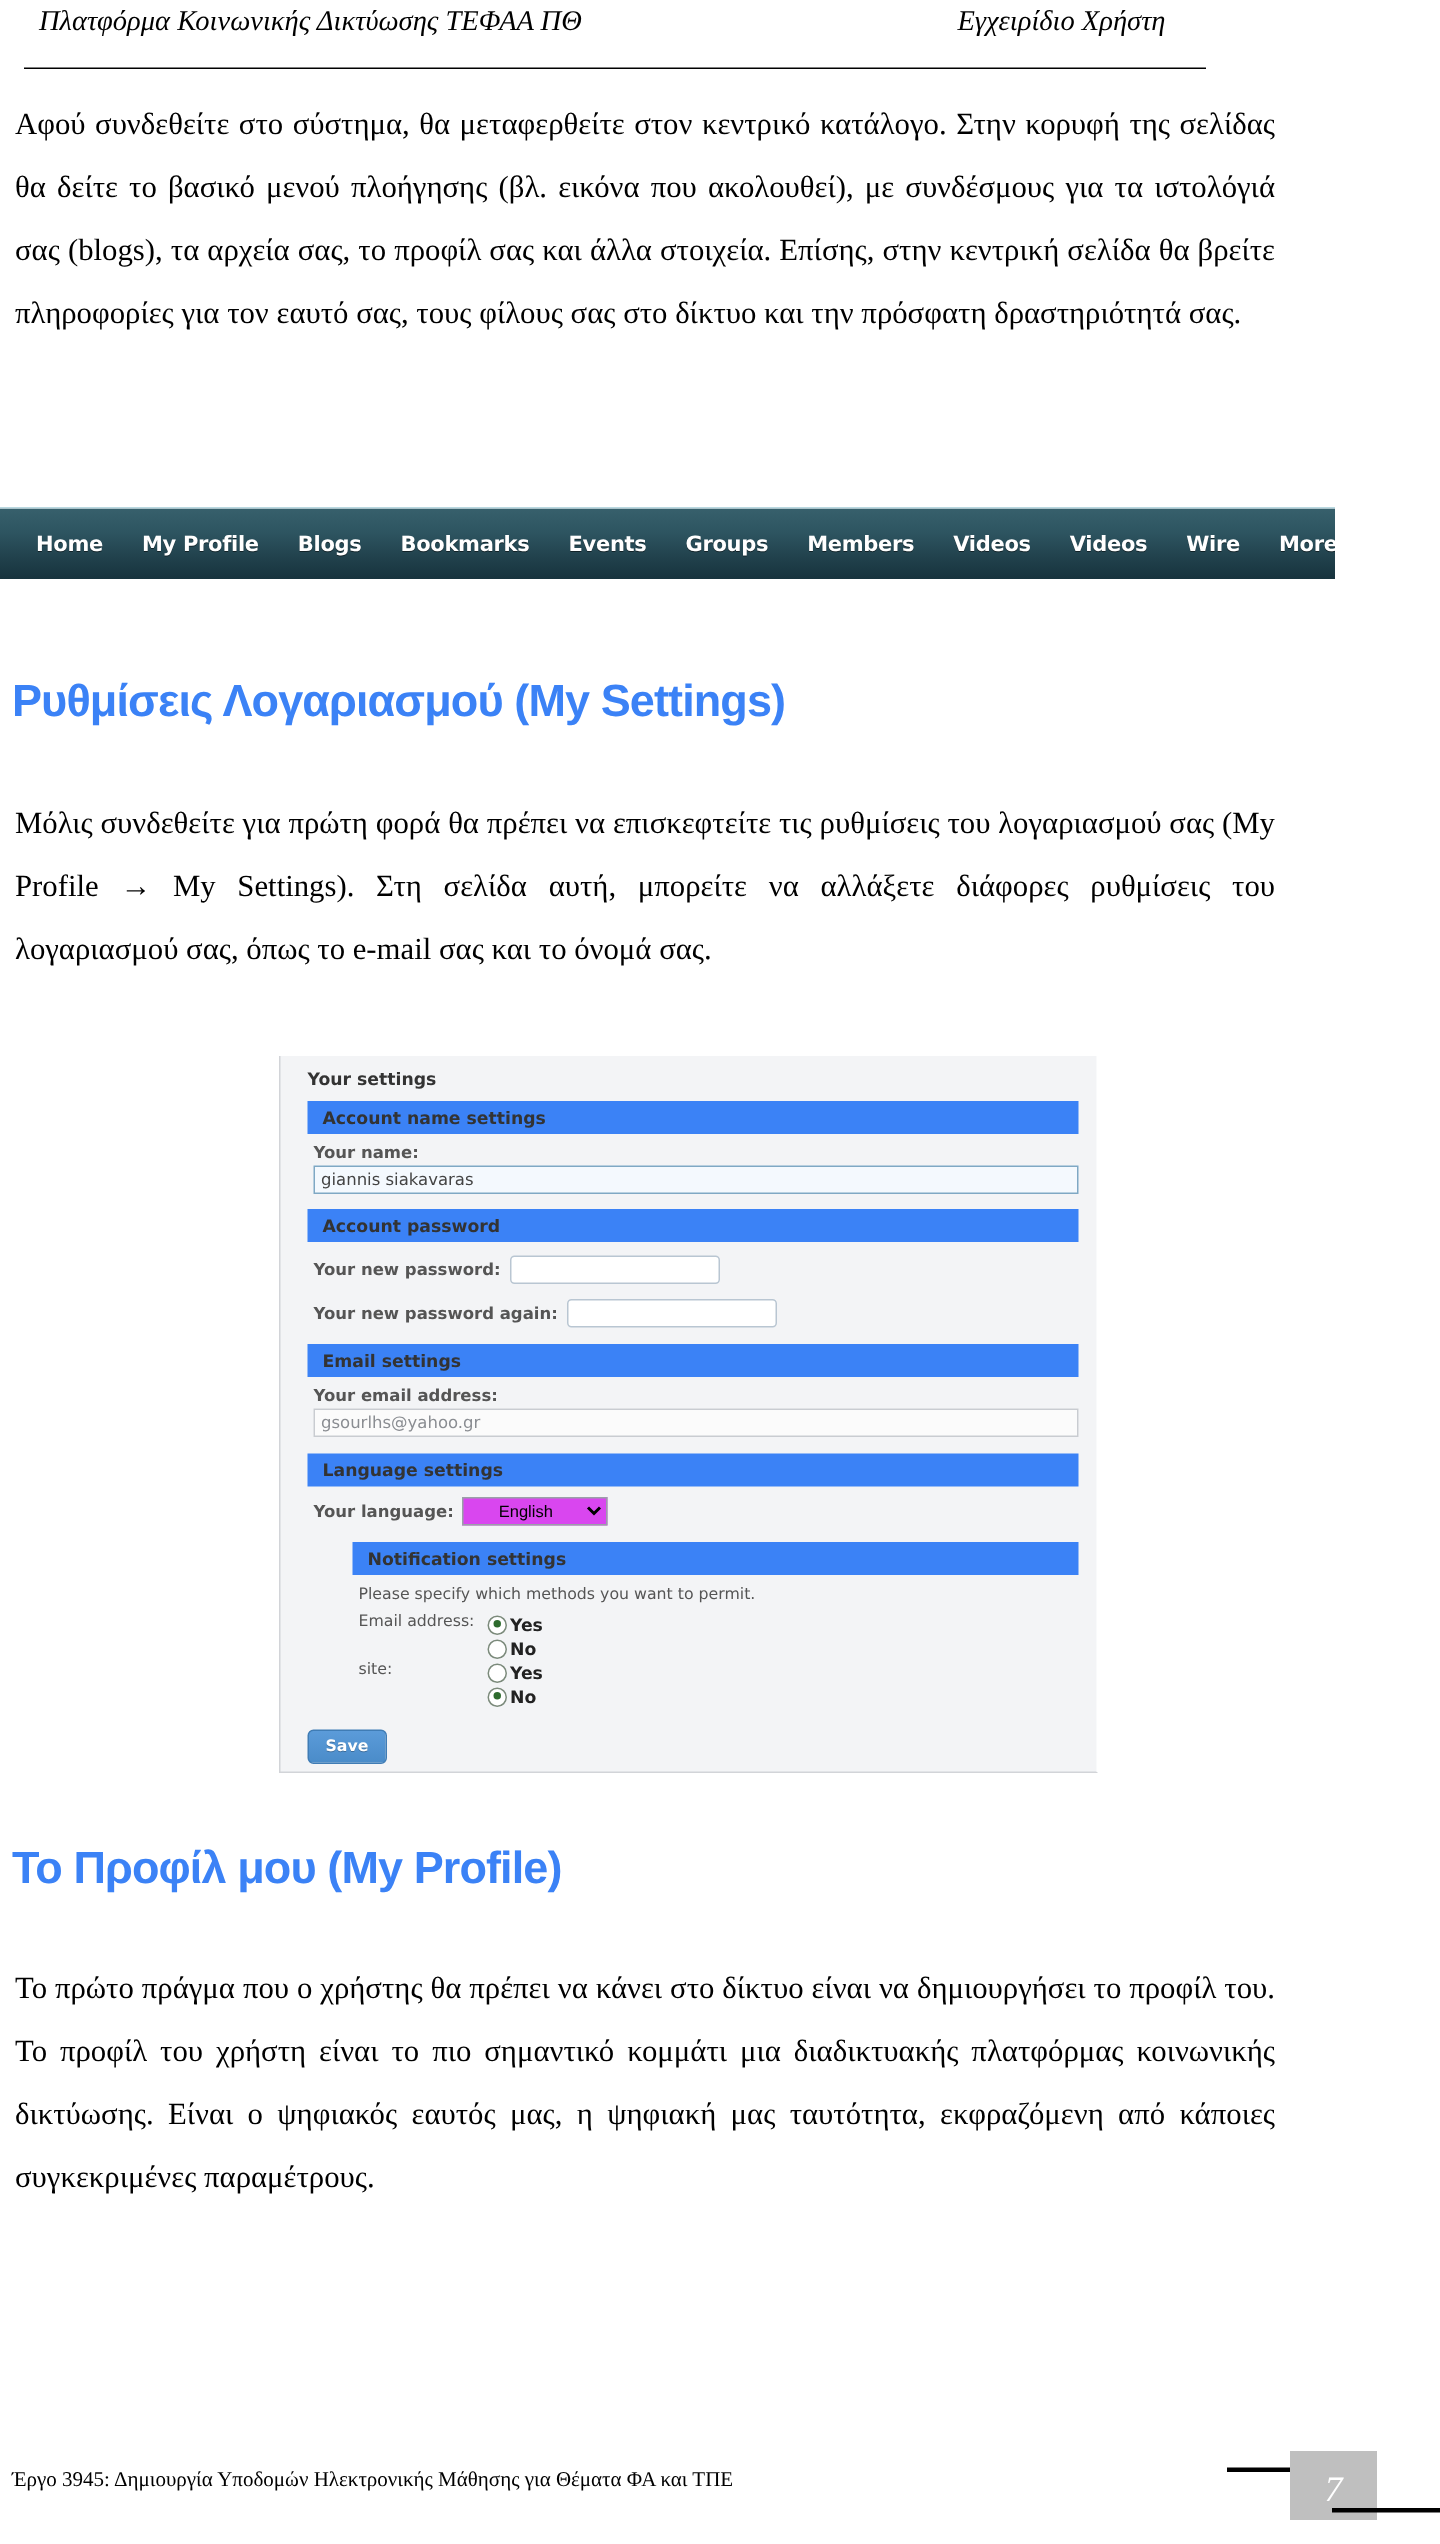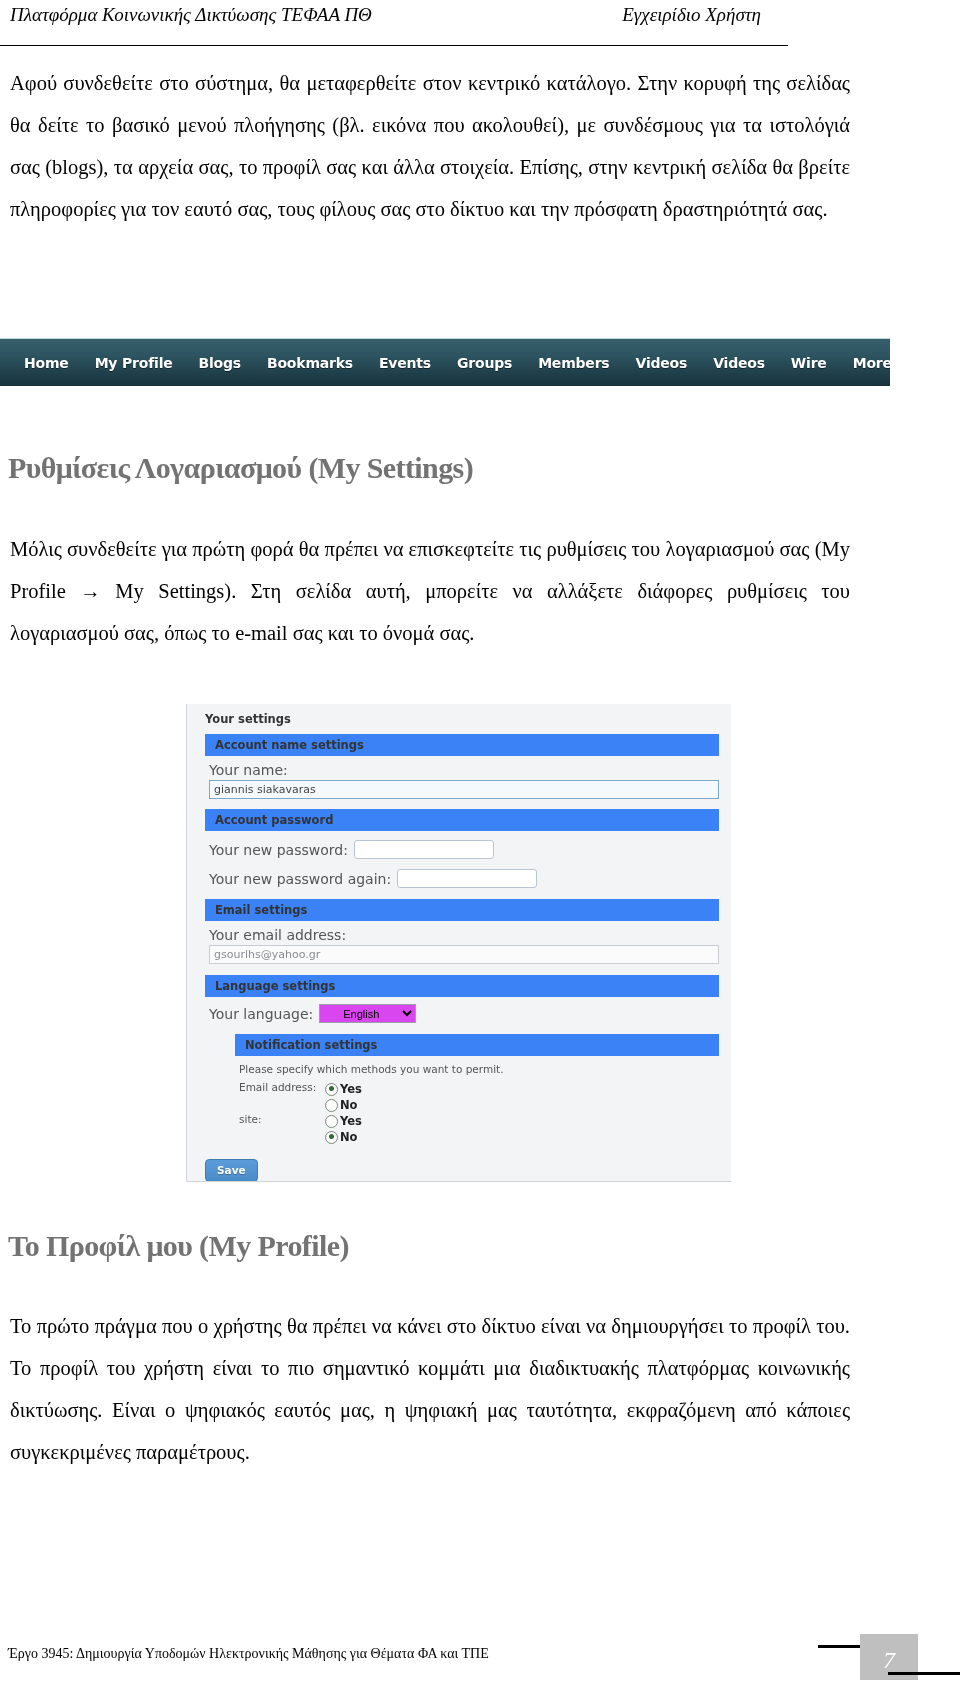--- a/index.html
+++ b/index.html
@@ -12,21 +12,21 @@
     height: 1696px;
     position: relative;
     font-family: "Liberation Serif", "DejaVu Serif", serif;
     color: #000000;
     overflow: hidden;
   }
 
   
   .page-header {
     position: absolute;
-    left: 0; top: 0;
+    left: 16px; top: 0;
     width: 788px;
     height: 46px;
     box-sizing: border-box;
     padding: 2px 27px 0 10px;
     border-bottom: 1.5px solid #000;
   }
   .page-header .hdr-left,
   .page-header .hdr-right {
     font-style: italic;
     font-size: 19px;
@@ -73,26 +73,26 @@
     font-size: 14px;
     letter-spacing: -0.2px;
     margin-right: 26px;
     white-space: nowrap;
     text-shadow: 0 1px 0 rgba(0,0,0,0.5);
   }
 
   
   h2.section-title {
     margin: 0;
-    font-family: Liberation Serif, serif;
+    font-family: Liberation Sans, sans-serif;
     font-weight: bold;
     font-size: 30px;
     line-height: 36px;
     letter-spacing: -0.6px;
-    color: #737373;
+    color: #3b82f6;
   }
   #heading-settings { position: absolute; left: 8px; top: 450px; }
   #heading-profile  { position: absolute; left: 8px; top: 1228px; }
 
   .block-settings-text { position: absolute; left: 10px; top: 528px; width: 840px; }
   .block-profile-text  { position: absolute; left: 10px; top: 1305px; width: 840px; }
 
   
   .settings-shot {
     position: absolute;
@@ -131,24 +131,25 @@
     font-size: 10.5px;
     color: #555;
     display: flex;
     align-items: center;
   }
   .settings-shot .field-row.stacked {
     display: block;
     padding-left: 4px;
   }
   .settings-shot .field-label {
-    font-size: 14px;
+    font-size: 11px;
     color: #555;
     margin-right: 6px;
     white-space: nowrap;
+    font-weight: bold;
   }
   .settings-shot input.txt {
     font-family: "DejaVu Sans", sans-serif;
     font-size: 11px;
     color: #444;
     border: 1px solid #b9c6d2;
     background: #ffffff;
     padding: 2px 4px;
     box-sizing: border-box;
     height: 19px;

